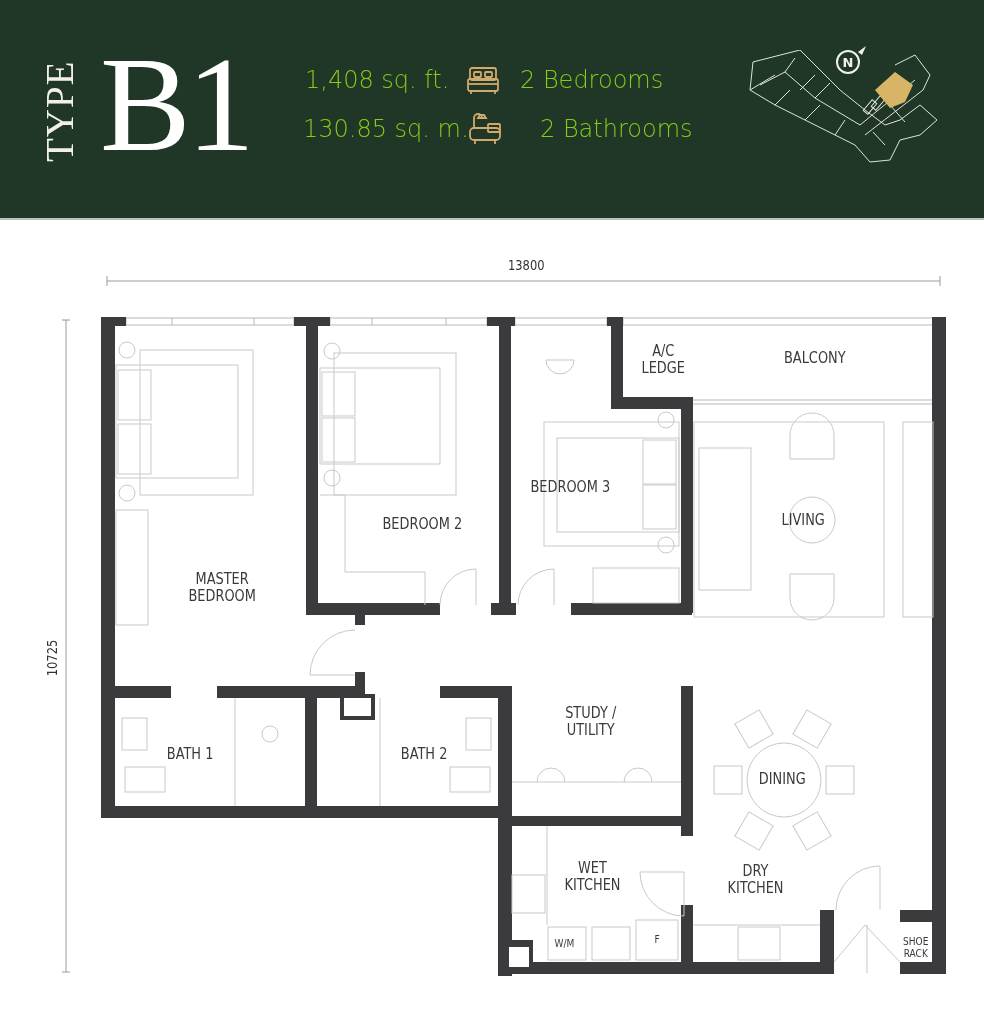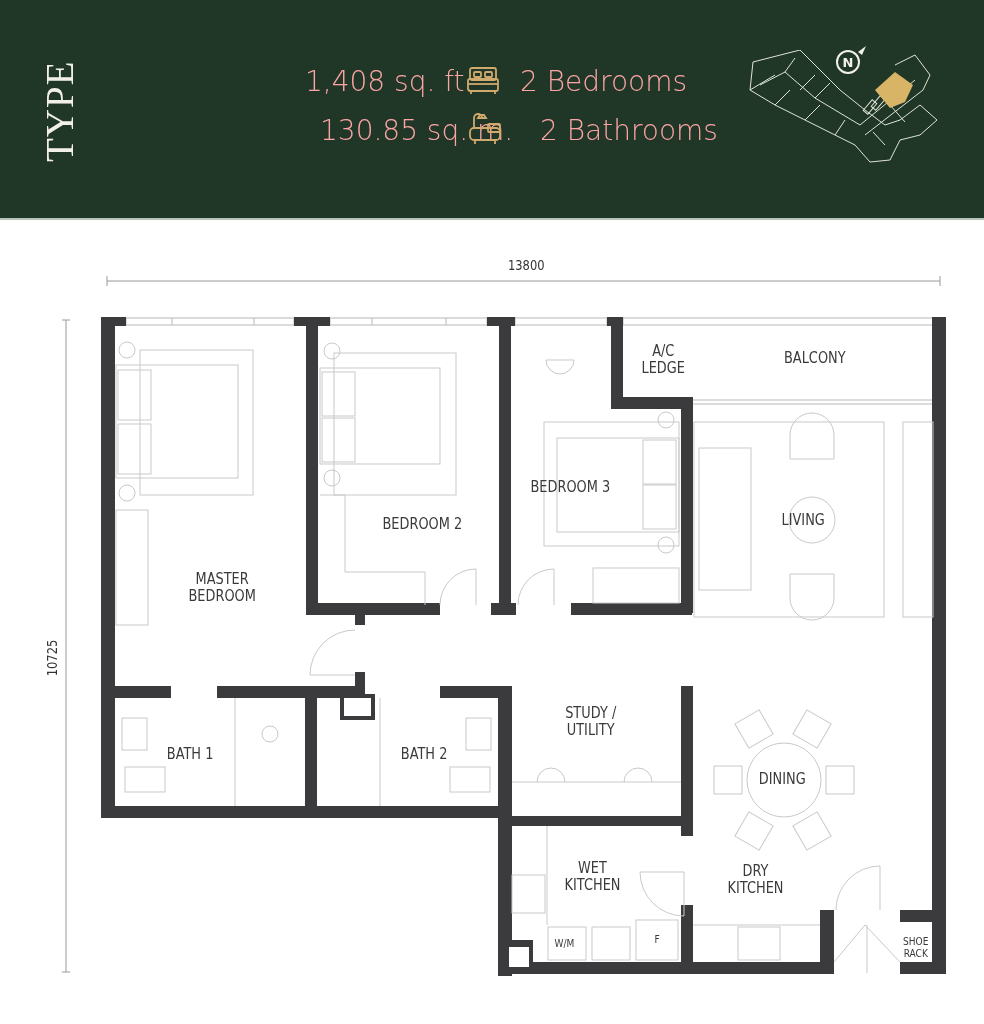--- a/index.html
+++ b/index.html
@@ -1,34 +1,35 @@
 <!DOCTYPE html>
 <html><head>
 <meta charset="utf-8">
 <style>
   html, body { margin:0; padding:0; }
   body { width:984px; height:1024px; background:#ffffff; position:relative; overflow:hidden; font-family:"Liberation Sans", sans-serif; }
   .header { position:absolute; left:0; top:0; width:984px; height:218px; background:#203727; border-bottom:2px solid #b7c4b9; }
   .type-label { position:absolute; left:40px; top:162px; transform-origin:0 0; transform:rotate(-90deg); font-family:"Liberation Serif", "DejaVu Serif", serif; color:#f2efe8; font-size:39px; letter-spacing:1px; line-height:1; }
   .model { position:absolute; left:100px; top:36px; font-family:"Liberation Serif", "DejaVu Serif", serif; color:#ffffff; font-size:136px; line-height:1; letter-spacing:-4px; }
-  .stat { position:absolute; color:#fca5a5; font-size:28px; line-height:1; font-family:"DejaVu Sans", sans-serif; font-weight:300; }
+  .stat { position:absolute; color:#84cc16; font-size:24px; line-height:1; font-family:"DejaVu Sans", sans-serif; font-weight:300; }
   .icon { position:absolute; }
   .plan { position:absolute; left:0; top:220px; width:984px; height:804px;padding-left:7px; }
   .dim { position:absolute; color:#333; font-size:14px; font-family:"DejaVu Sans", sans-serif; transform:scaleX(0.82); }
   .room { position:absolute; color:#3a3a3a; font-size:15px; text-align:center; line-height:17px; font-family:"DejaVu Sans", sans-serif; transform:scaleX(0.86); white-space:nowrap; }
   .small { font-size:10.5px; line-height:12px; }
 </style>
 </head>
 <body>
 
 <div class="header">
   <div class="type-label">TYPE</div>
+  <div class="model">B1</div>
 
   <div class="stat" style="left:305px; top:68px;">1,408 sq. ft.</div>
-  <div class="stat" style="left:320px; top:117px;">130.85 sq. m.</div>
+  <div class="stat" style="left:303px; top:117px;">130.85 sq. m.</div>
 
   <svg class="icon" style="left:466px; top:66px;" width="34" height="30" viewBox="0 0 34 30">
     <g fill="none" stroke="#d0aa6c" stroke-width="1.8">
       <rect x="4" y="2" width="26" height="12" rx="2"></rect>
       <rect x="8" y="6" width="7" height="5" rx="1"></rect>
       <rect x="19" y="6" width="7" height="5" rx="1"></rect>
       <rect x="2" y="13" width="30" height="12" rx="2"></rect>
       <line x1="2" y1="18" x2="32" y2="18"></line>
       <line x1="5" y1="25" x2="5" y2="28"></line>
       <line x1="29" y1="25" x2="29" y2="28"></line>

